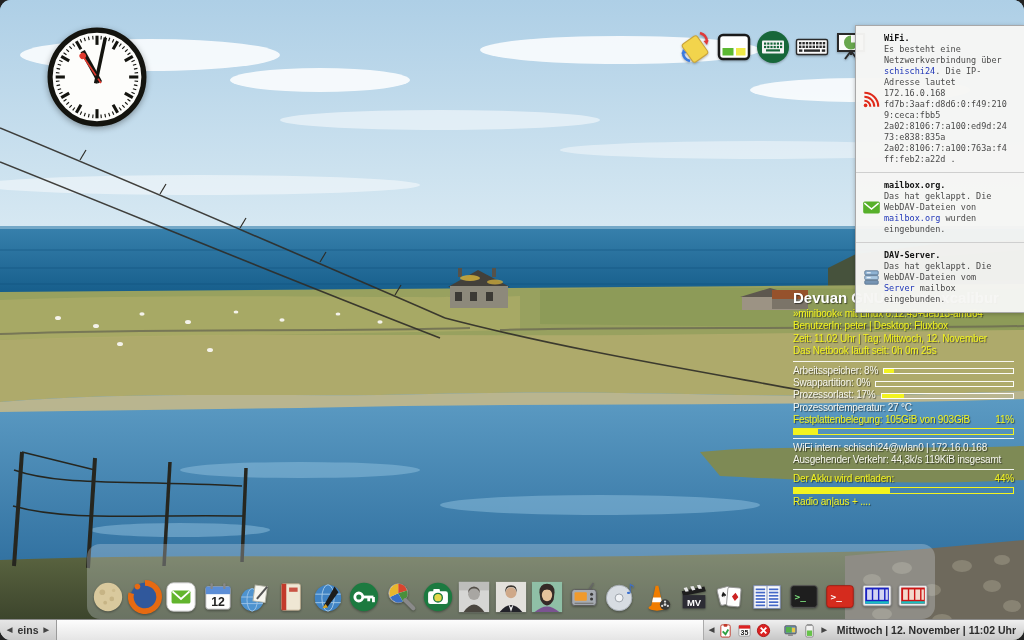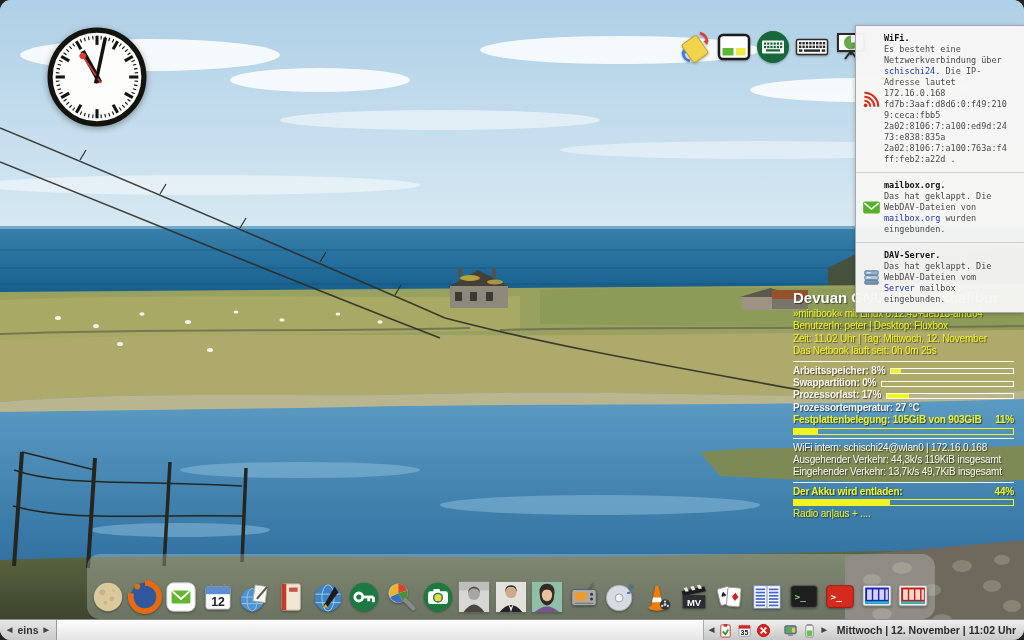--- a/index.html
+++ b/index.html
@@ -31,30 +31,30 @@
   .notif-link{color:#2036b8;font-weight:normal;}
 
   
   .conky{position:absolute;top:289px;right:10px;width:221px;z-index:4;color:#f6f6ee;
     font-size:10px;line-height:12.4px;text-shadow:1px 1px 1px rgba(0,0,0,.55);}
   .conky .title{font-size:15px;line-height:17px;font-weight:bold;color:#fff;margin-bottom:2px;}
   .c-line{white-space:nowrap;letter-spacing:-0.2px;}
   .c-yellow{color:#f2f31f;}
   .c-hr{border:none;border-top:1px solid rgba(255,255,255,.9);margin:3px 0;}
   .c-row{display:flex;align-items:center;}
-  .c-label{white-space:nowrap;letter-spacing:-0.2px;font-weight:bold;}
+  .c-label{white-space:nowrap;letter-spacing:-0.2px;}
   .c-bar{flex:1;height:4px;border:1px solid rgba(255,255,255,.95);margin-left:5px;margin-top:1px;}
   .c-fill{height:100%;background:#f2f31f;}
   .c-between{display:flex;justify-content:space-between;}
   .bar-full{height:5px;border:1px solid #f2f31f;margin:1px 0 2px;}
 
   
   .dock{position:absolute;left:87px;bottom:21px;width:842px;height:56px;z-index:3;
     background:rgba(225,233,240,.28);border-radius:13px;display:flex;align-items:flex-end;
-    justify-content:space-around;padding:4px 3px 5px;}
+    justify-content:space-around;padding:14px 3px 5px;}
   .dock-item{width:34px;height:38px;display:flex;align-items:flex-end;justify-content:center;cursor:pointer;}
   .dock-item svg{width:34px;height:34px;display:block;filter:drop-shadow(0 1px 1px rgba(0,0,0,.35));}
 
   
   .taskbar{position:absolute;left:0;right:0;bottom:0;height:20px;z-index:6;display:flex;
     align-items:stretch;background:linear-gradient(#efefef,#c7c7c7);border-top:1px solid #8a8a8a;
     font-size:10.5px;font-weight:bold;color:#333;}
   .ws-box{flex:0 0 56px;display:flex;align-items:center;justify-content:center;gap:5px;
     border-right:1px solid #9a9a9a;background:linear-gradient(#e6e6e6,#cbcbcb);}
   .ws-arrow{font-size:7px;color:#444;cursor:pointer;}
@@ -428,21 +428,20 @@
       <span class="c-label">Festplattenbelegung: 105GiB von 903GiB</span>
       <span class="c-label">11%</span>
     </div>
     <div class="bar-full">
         <div class="c-fill" id="disk-fill" style="width: 11%;"></div>
       </div>
     <hr class="c-hr">
     <div id="conky-net">
         <div class="c-line">WiFi intern: schischi24@wlan0 | 172.16.0.168</div>
         <div class="c-line">Ausgehender Verkehr: 44,3k/s 119KiB insgesamt</div>
-        <div class="c-line">Eingehender Verkehr: 13,7k/s 49,7KiB insgesamt</div>
       </div>
     <hr class="c-hr">
     <div class="c-between c-yellow">
       <span class="c-label">Der Akku wird entladen:</span>
       <span class="c-label">44%</span>
     </div>
     <div class="bar-full">
         <div class="c-fill" id="battery-fill" style="width: 44%;"></div>
       </div>
     <div class="c-line c-yellow">Radio an|aus + ....</div>

